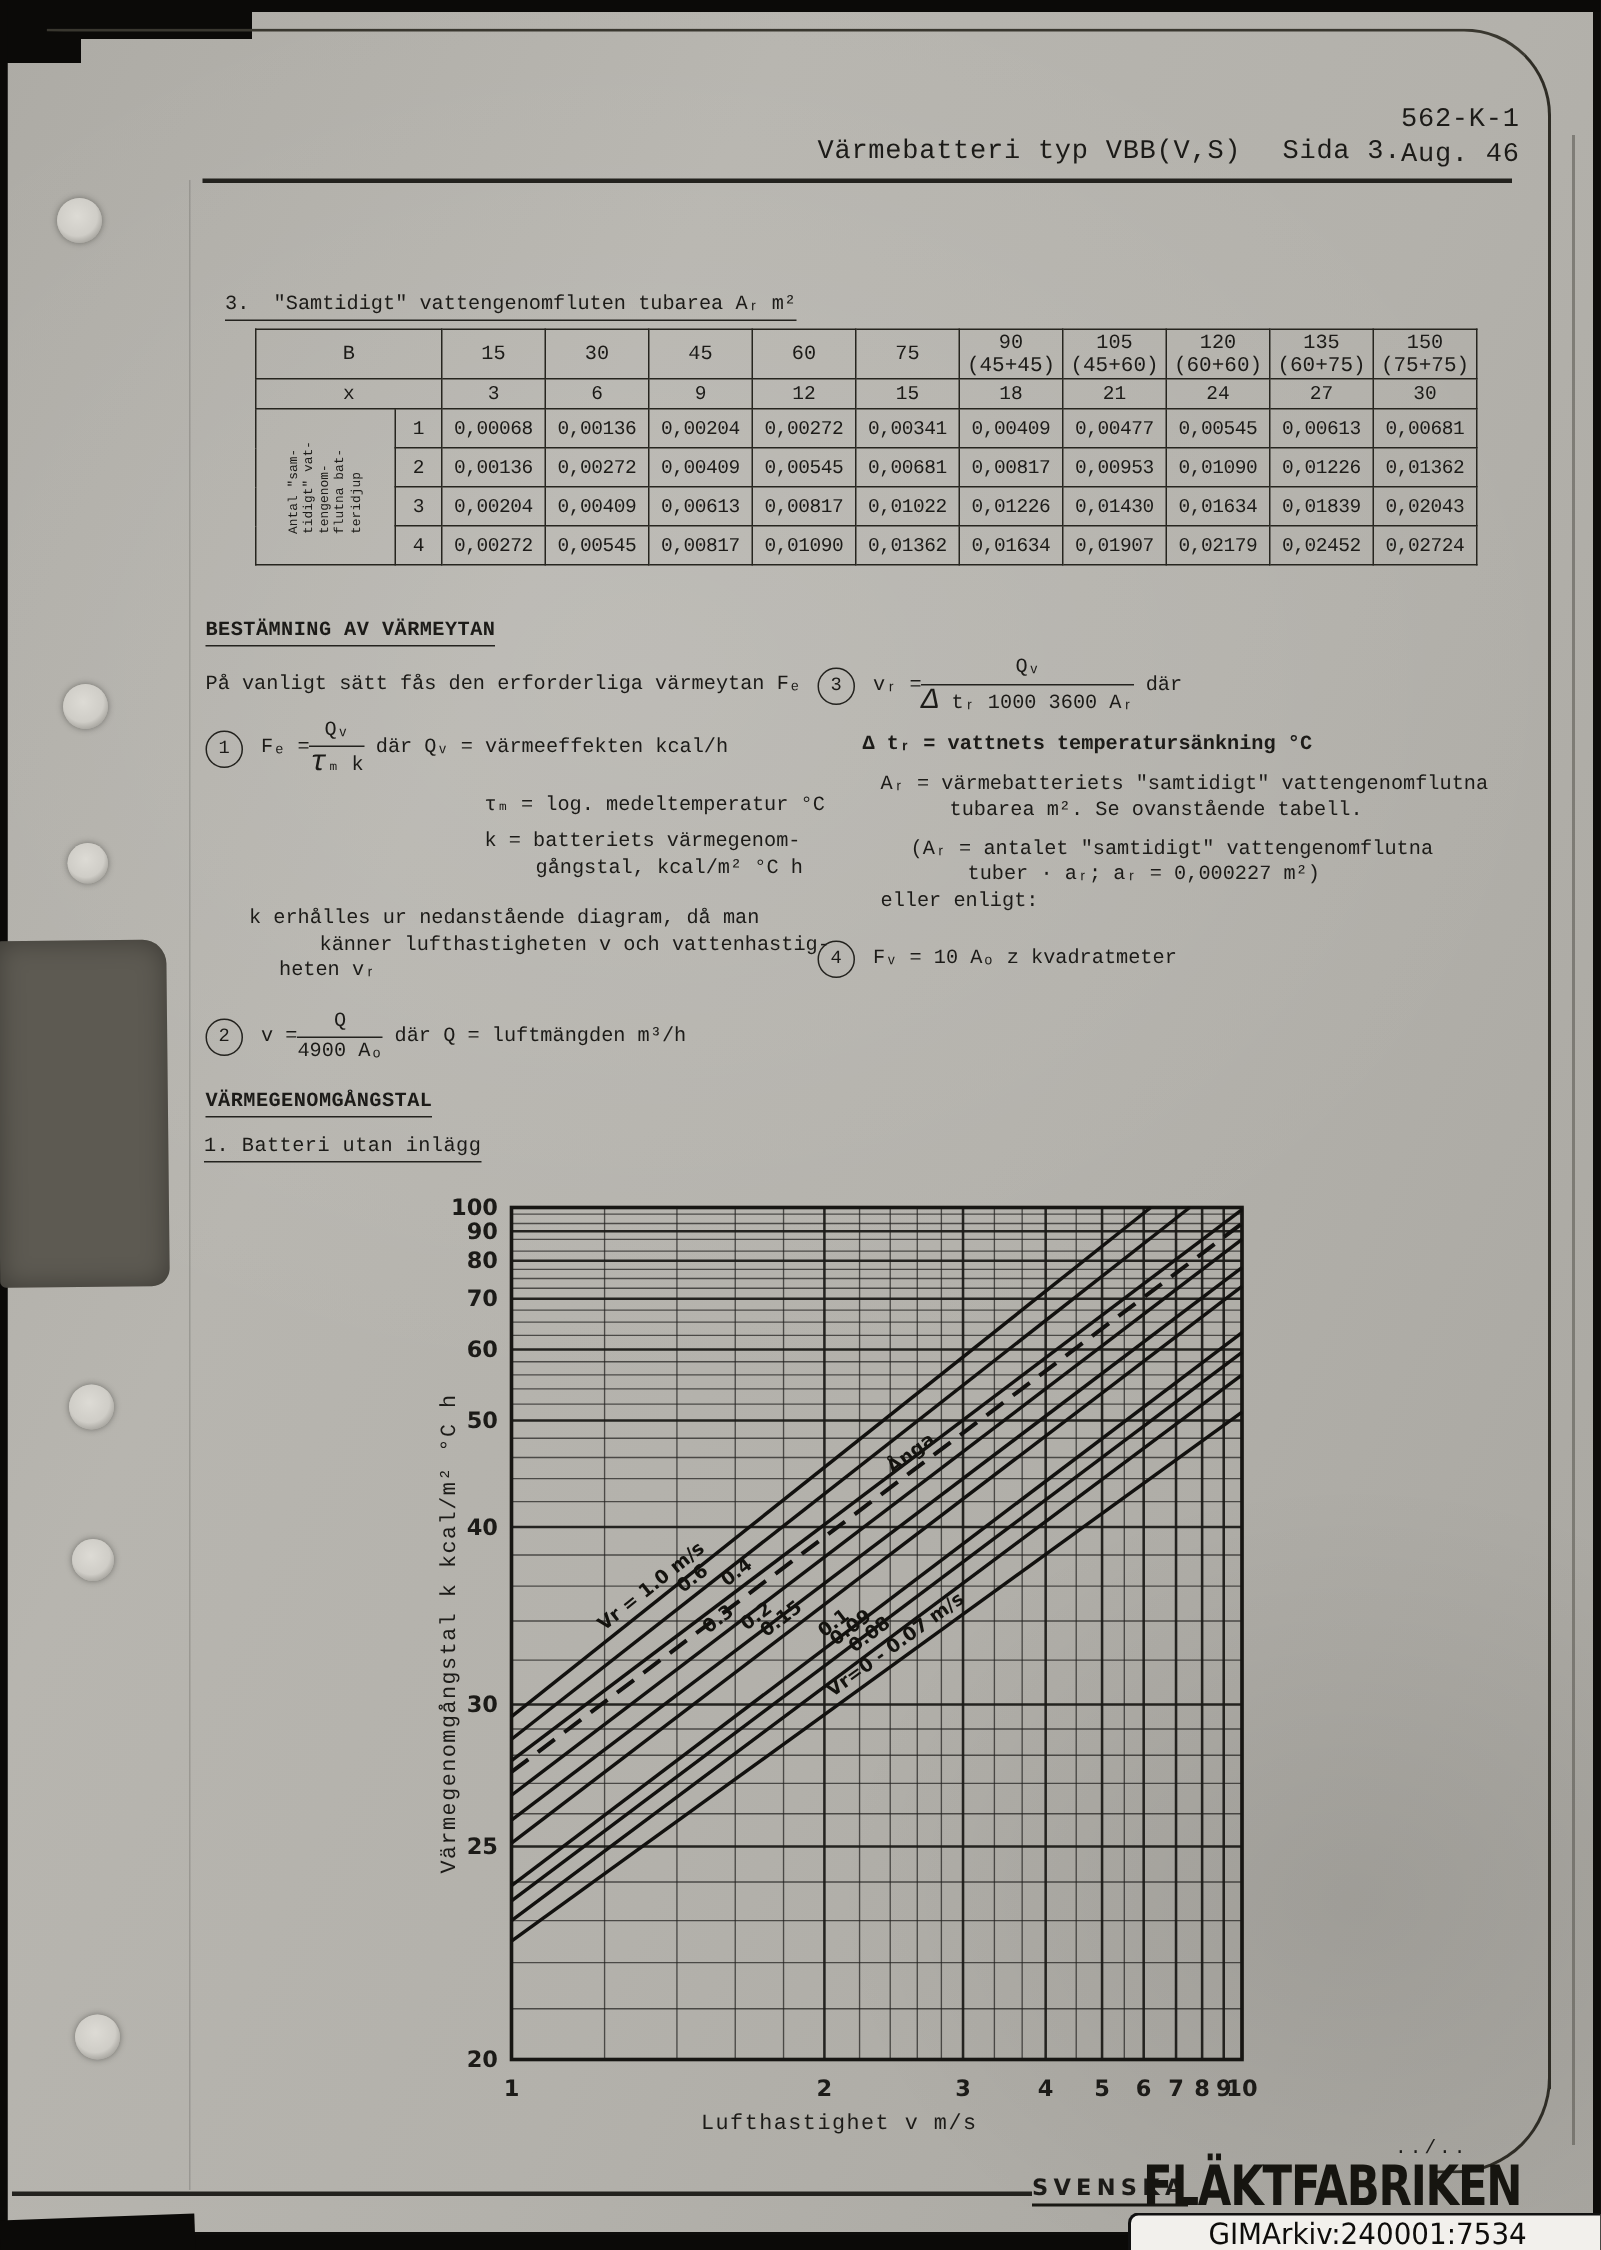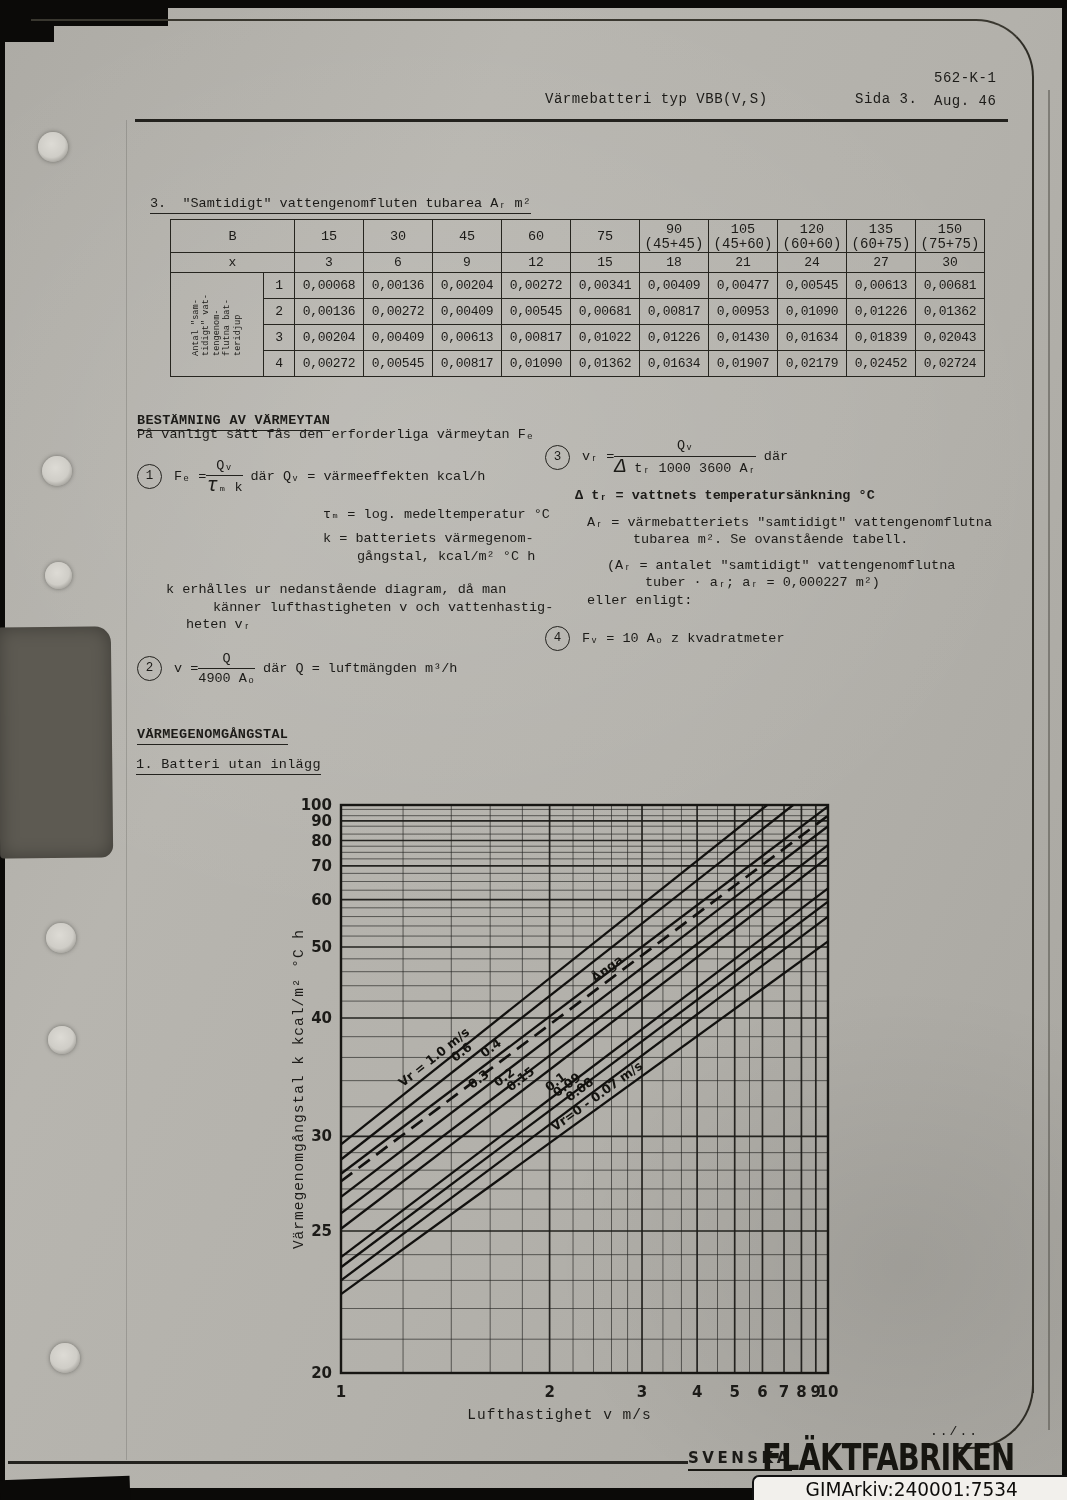--- a/index.html
+++ b/index.html
@@ -18,21 +18,21 @@
          border-bottom:2.6px solid #2e2c25;border-right:2.6px solid #2e2c25;
          border-radius:0 0 64px 0;}
   .edge-line{position:absolute;left:1048px;top:90px;width:1.5px;height:1340px;background:#55534d;opacity:.55;}
   .fold-line{position:absolute;left:126px;top:120px;width:1px;height:1340px;background:#3c3a35;opacity:.22;}
   .hole{position:absolute;border-radius:50%;
         background:radial-gradient(circle at 45% 40%, #dddbd5 0%, #cfcdc7 55%, #8a8882 92%, #77756f 100%);
         box-shadow:0 0 4px rgba(40,40,35,.5);}
   .patch{position:absolute;left:-1px;top:627px;width:113px;height:231px;background:#5d5a52;
          border-radius:3px 16px 12px 4px;transform:rotate(-.6deg);box-shadow:inset 0 0 18px rgba(0,0,0,.35);}
   
-  .hdr{position:absolute;font-size:14px;letter-spacing:.5px;white-space:nowrap;}
+  .hdr{position:absolute;font-size:18px;letter-spacing:.5px;white-space:nowrap;}
   .hdr-rule{position:absolute;left:135px;top:119px;width:873px;height:2.6px;background:#23221e;}
   
   .sec-title{position:absolute;font-size:13.5px;white-space:nowrap;border-bottom:1.8px solid #23221e;padding-bottom:2px;}
   
   .tbl-wrap{position:absolute;left:170px;top:219px;}
   table{border-collapse:collapse;table-layout:fixed;}
   td{border:1.6px solid #26251f;text-align:center;font-size:13px;padding:0 2px;overflow:hidden;}
   td.hB{height:32px;font-size:13.5px;}
   td.hB .sub2{font-size:14px;line-height:1;}
   td.hX{height:19px;}
@@ -239,21 +239,21 @@
             <td class="body-cell">0,02179</td>
             <td class="body-cell">0,02452</td>
             <td class="body-cell">0,02724</td>
           </tr>
         </tbody>
       </table>
   </div>
 
   <div class="uhead" style="left:137px;top:413px;">BESTÄMNING AV VÄRMEYTAN</div>
 
-  <div class="col" style="left:137px;top:426px;width:410px;">
+  <div class="col" style="left:137px;top:448px;width:410px;">
     <div>På vanligt sätt fås den erforderliga värmeytan Fₑ</div>
     <div class="frow">
       <span class="circ">1</span>
       <span>Fₑ =</span>
       <span class="frac">
         <span class="ftop">Qᵥ</span>
         <span class="fbot"><span class="sym-big">τ</span><span>ₘ  k</span></span>
       </span>
       <span class="fwhere">där Qᵥ = värmeeffekten kcal/h</span>
     </div>

